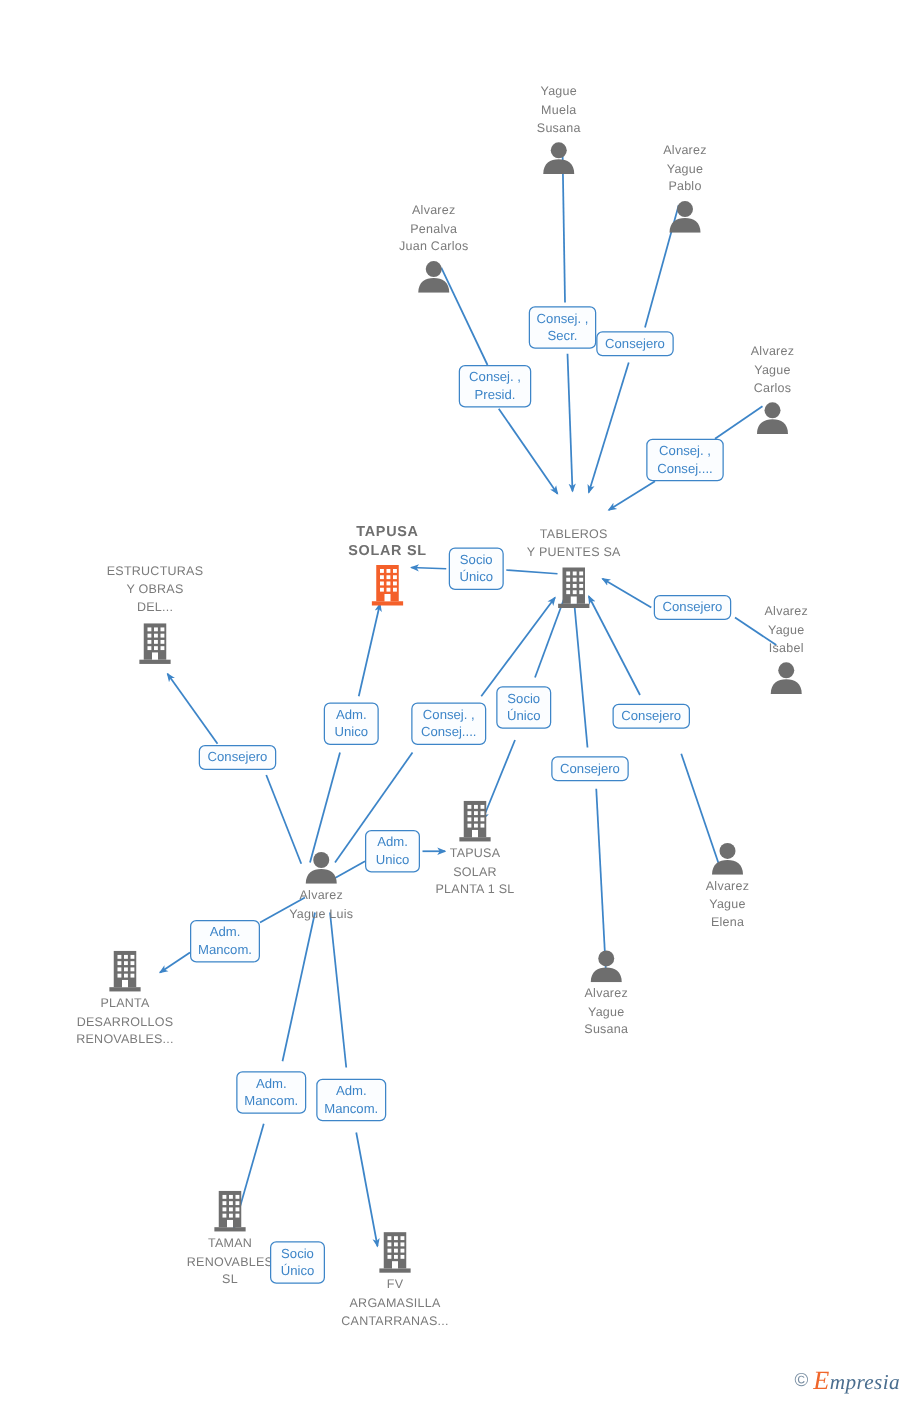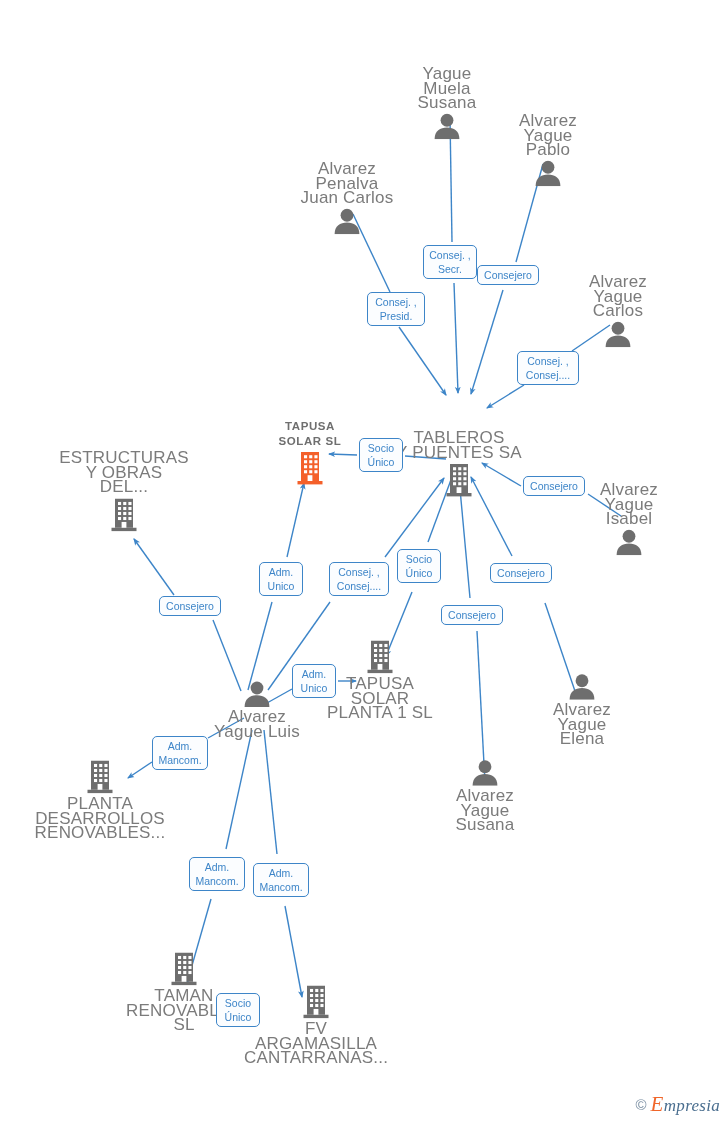--- a/index.html
+++ b/index.html
@@ -27,21 +27,21 @@
     display:flex;
     flex-direction:column;
     align-items:center;
     width:130px;
   }
   .node .glyph{
     display:block;
     line-height:0;
   }
   .node-label{
-    font-size:17px;
+    font-size:10px;
     line-height:14.5px;
     color:#7b7b7b;
     text-align:center;
     white-space:pre-line;
     letter-spacing:0.2px;
   }
   .node.person .node-label{ margin-top:3px; }
   .node.company .node-label{ margin-top:3px; }
   .node.company.label-above{ flex-direction:column-reverse; }
   .node.company.label-above .node-label{ margin-top:0; margin-bottom:3px; }
@@ -172,21 +172,21 @@
       </div>
       <div class="node person label-above" style="left: 618px; top: 311px;">
         <span class="glyph"><svg width="30" height="26" viewBox="0 0 30 26">
             <circle cx="15" cy="7" r="6.4" fill="#6E6E6E"></circle>
             <path d="M2.6 26 C2.6 17.4 8.2 14.2 15 14.2 C21.8 14.2 27.4 17.4 27.4 26 Z" fill="#6E6E6E"></path>
           </svg></span>
         <span class="node-label">Alvarez
 Yague
 Carlos</span>
       </div>
-      <div class="node company label-above" style="left: 459px; top: 464px;">
+      <div class="node company label-above" style="left: 459px; top: 454px;">
         <span class="glyph"><svg width="30" height="34" viewBox="0 0 30 34">
             <rect x="6" y="1" width="18" height="29" fill="#6E6E6E"></rect>
             <rect x="2.5" y="30" width="25" height="3.4" fill="#6E6E6E"></rect>
             <rect x="9" y="4.2" width="3.1" height="3.1" fill="#ffffff"></rect>
             <rect x="9" y="9.2" width="3.1" height="3.1" fill="#ffffff"></rect>
             <rect x="9" y="14.2" width="3.1" height="3.1" fill="#ffffff"></rect>
             <rect x="9" y="19.2" width="3.1" height="3.1" fill="#ffffff"></rect>
             <rect x="14.2" y="4.2" width="3.1" height="3.1" fill="#ffffff"></rect>
             <rect x="14.2" y="9.2" width="3.1" height="3.1" fill="#ffffff"></rect>
             <rect x="14.2" y="14.2" width="3.1" height="3.1" fill="#ffffff"></rect>

